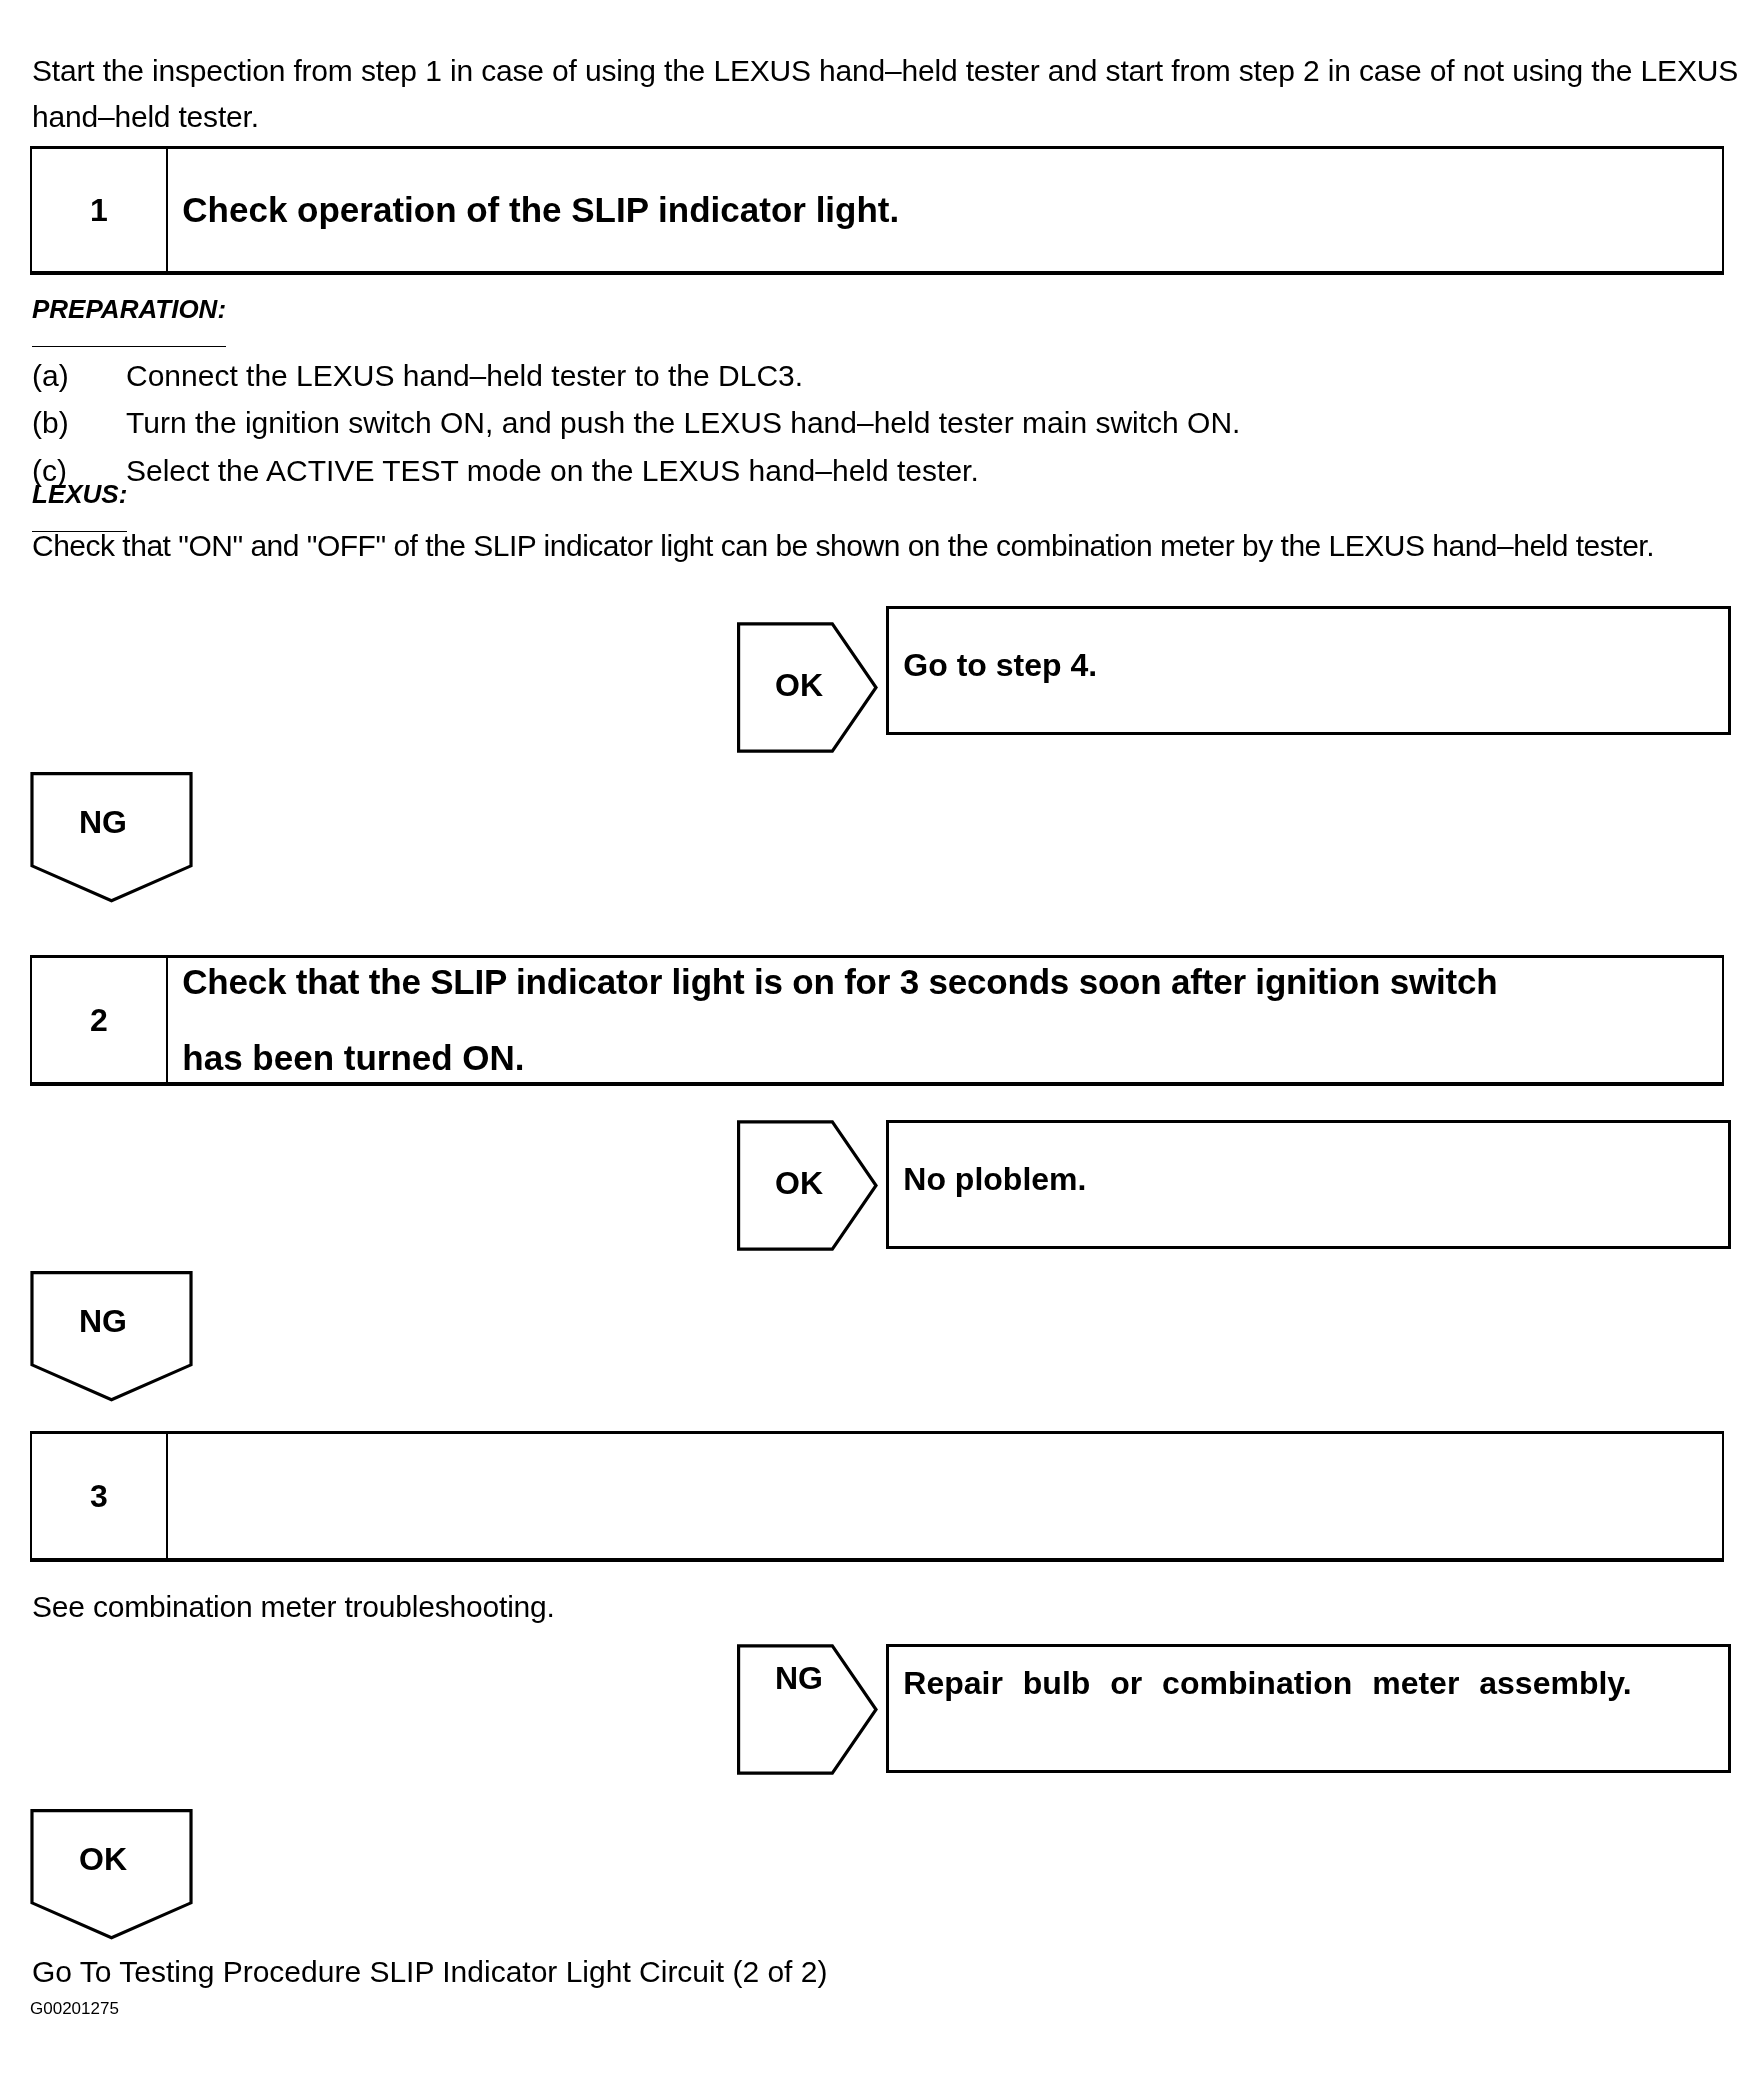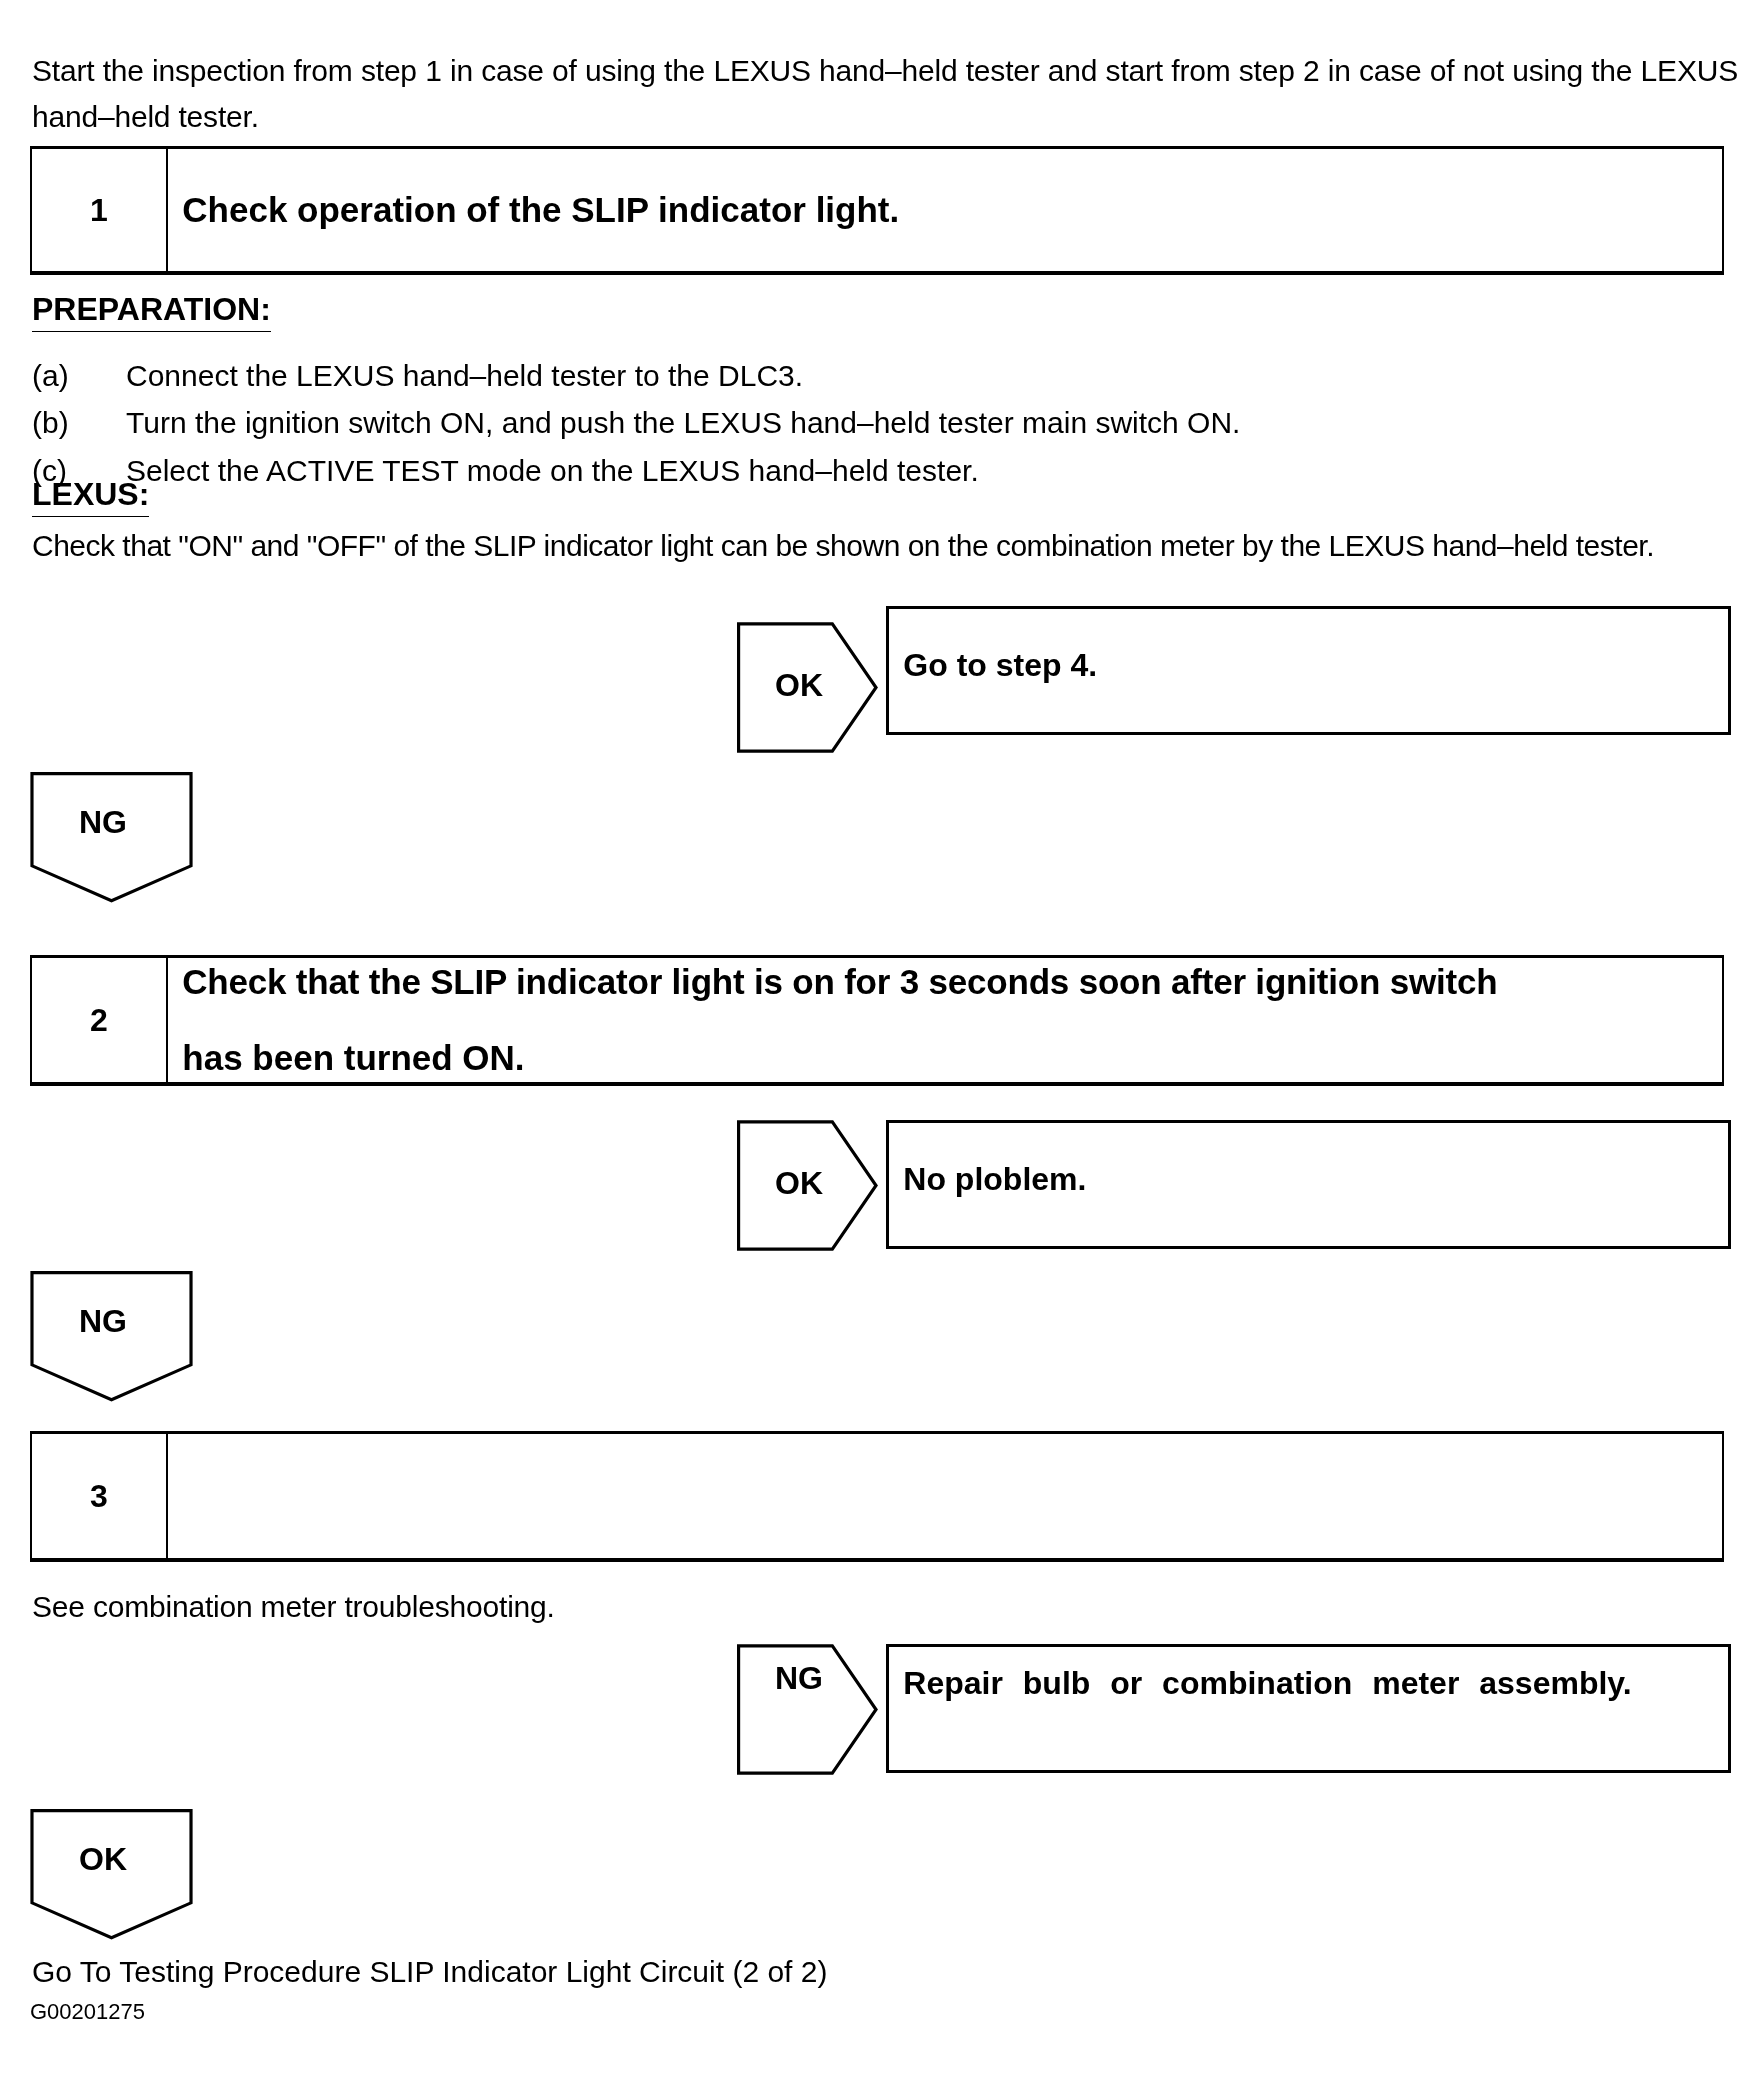--- a/index.html
+++ b/index.html
@@ -7,22 +7,22 @@
       width: 1760px; height: 2077px; position: relative; overflow: hidden;
       font-family: "Liberation Sans", sans-serif; color: #000;
     }
     .abs { position: absolute; }
     .body-text {
       font-size: 30px; line-height: 46px; white-space: nowrap;
       letter-spacing: -0.2px;
     }
     .intro { left: 32px; top: 48px; width: 1706px; white-space: normal; text-align: justify; }
     .label-head {
-      font-weight: bold; font-size: 32px; line-height: 35px;
-      border-bottom: 1.6px solid #000; display: inline-block; padding-bottom: 4px;
+      font-weight: bold; font-size: 26px; line-height: 35px;
+      border-bottom: 1.6px solid #000; display: inline-block; padding-bottom: 19px; font-style: italic;
     }
     .list-item { font-size: 30px; line-height: 46px; white-space: nowrap; margin-top: 18px; }
     .list-item .marker { display: inline-block; width: 94px; }
 
     .step-box {
       border: 3.2px solid #000; border-width: 3.2px 2.4px 4px 2.4px;
       left: 30px; width: 1694px; box-sizing: border-box;
       display: flex;
     }
     .step-num {
@@ -42,21 +42,21 @@
     .result-box {
       border: 3.2px solid #000; box-sizing: border-box;
       left: 886px; width: 845px; height: 129px;
     }
     .result-text {
       position: absolute; left: 14.3px; top: 38px;
       font-weight: bold; font-size: 32px; white-space: nowrap;
     }
     .result-text.topalign { top: 17.5px; word-spacing: 11px; }
     .footer-link { left: 32px; top: 1955px; font-size: 30px; white-space: nowrap; }
-    .ref-code { left: 30px; top: 1999px; font-size: 22px; white-space: nowrap; }
+    .ref-code { left: 30px; top: 1999px; font-size: 17px; white-space: nowrap; }
   </style>
 </head>
 <body>
 
 <div class="abs body-text intro">Start the inspection from step 1 in case of using the LEXUS hand–held tester and start from step 2 in case of not using the LEXUS hand–held tester.</div>
 
 <div class="abs step-box" style="top:146px;height:129px;">
   <div class="step-num">1</div>
   <div class="step-title">Check operation of the SLIP indicator light.</div>
 </div>

